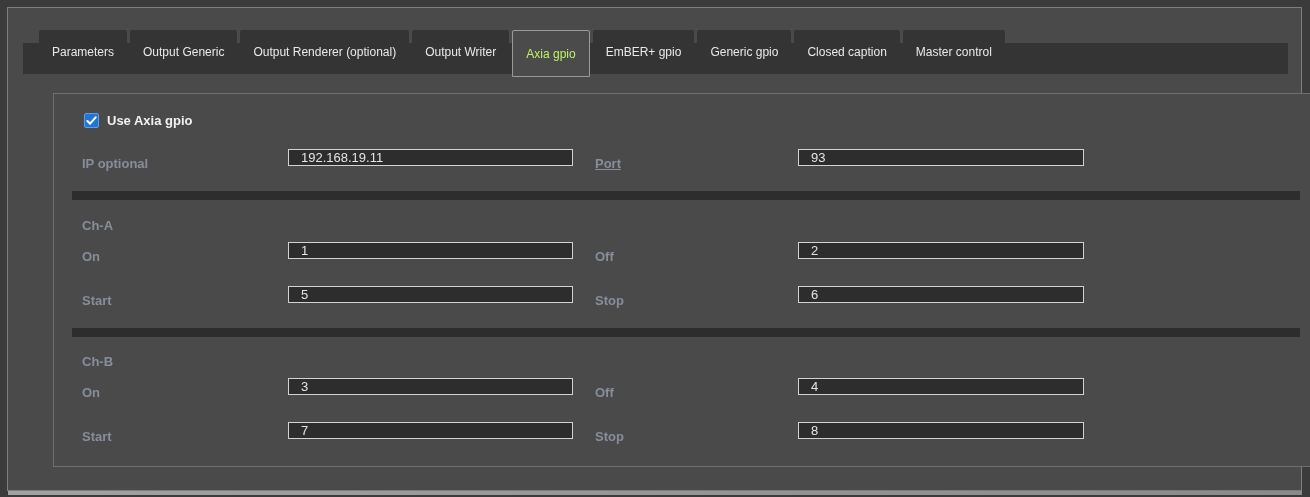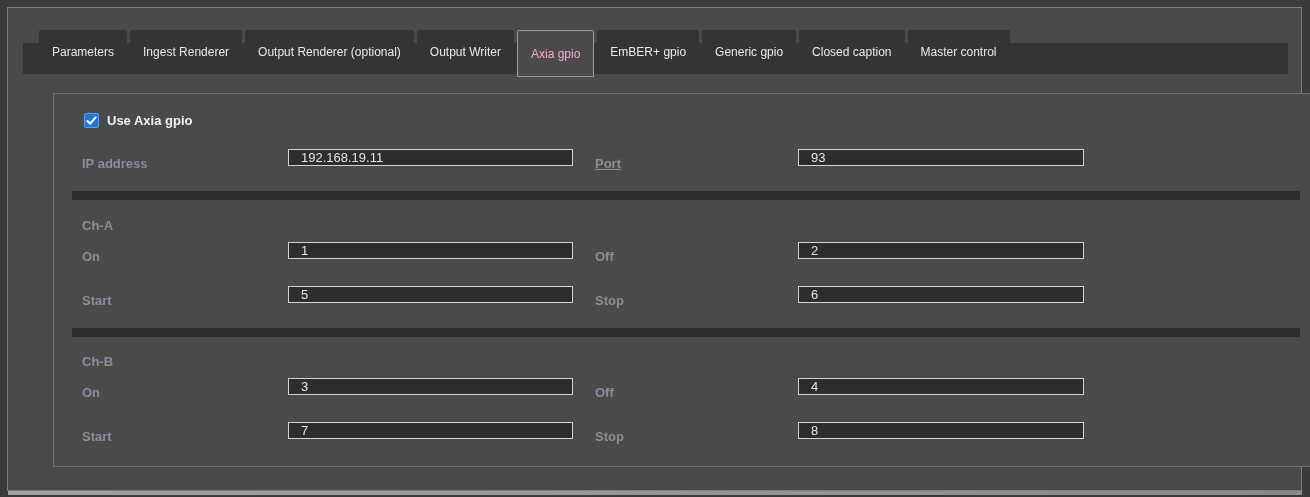--- a/index.html
+++ b/index.html
@@ -15,21 +15,21 @@
                   background:linear-gradient(to right,#a2a2a2,#8a8a8a); }
 
   
   .tab-strip { position:absolute; left:15px; top:35px; width:1265px; height:31px;
                background:#343434; }
   .tab-row { position:absolute; left:31px; top:22px; height:44px; display:flex; gap:3px; }
   .tab { height:44px; padding:0 13px; display:flex; align-items:center;
          background:#343434; color:#e9e9e9; font-size:12px; white-space:nowrap;
          border-radius:2px 2px 0 0; cursor:default; }
   .tab.selected { background:#4b4b4b; border:1px solid #9a9a9a; height:47px;
-                  z-index:2; color:#f9a8d4; }
+                  z-index:2; color:#bef264; }
 
   
   .groupbox { position:absolute; left:15px; top:85px; width:1265px; height:374px;
               border:1px solid #6f6f6f; background:#4a4a4a;margin-left:30px; }
 
   
   .checkbox-row { position:absolute; left:30px; top:19px; display:flex;
                   align-items:center; gap:8px; }
   .checkbox { width:15px; height:15px; background:#2176d2; border:1px solid #5da0e8;
               border-radius:2px; display:flex; align-items:center; justify-content:center; }
@@ -54,21 +54,21 @@
 </style>
 </head>
 <body>
 
 <div class="screen">
   <div class="window">
 
     <div class="tab-strip"></div>
     <div class="tab-row">
       <div class="tab">Parameters</div>
-      <div class="tab">Ingest Renderer</div>
+      <div class="tab">Output Generic</div>
       <div class="tab">Output Renderer (optional)</div>
       <div class="tab">Output Writer</div>
       <div class="tab selected">Axia gpio</div>
       <div class="tab">EmBER+ gpio</div>
       <div class="tab">Generic gpio</div>
       <div class="tab">Closed caption</div>
       <div class="tab">Master control</div>
     </div>
 
     <div class="groupbox">
@@ -77,21 +77,21 @@
         <div class="checkbox">
           <span>
             <svg viewBox="0 0 12 12" width="11" height="11">
               <polyline points="1.5,6.5 4.5,9.5 10.5,2.5" fill="none" stroke="#ffffff" stroke-width="2.2" stroke-linecap="round" stroke-linejoin="round"></polyline>
             </svg>
           </span>
         </div>
         <span class="checkbox-label">Use Axia gpio</span>
       </div>
 
-      <div class="field-label lbl-left" style="top:62px;">IP address</div>
+      <div class="field-label lbl-left" style="top:62px;">IP optional</div>
       <input class="text-input col-left" style="top: 55px;" type="text" value="192.168.19.11">
       <div class="field-label lbl-right" style="top:62px;text-decoration:underline;">Port</div>
       <input class="text-input col-right" style="top: 55px;" type="text" value="93">
 
       <div class="divider" style="top:97px;"></div>
 
       <div class="section-title" style="top:124px;">Ch-A</div>
 
       <div class="field-label lbl-left" style="top:155px;">On</div>
       <input class="text-input col-left" style="top: 148px;" type="text" value="1">

